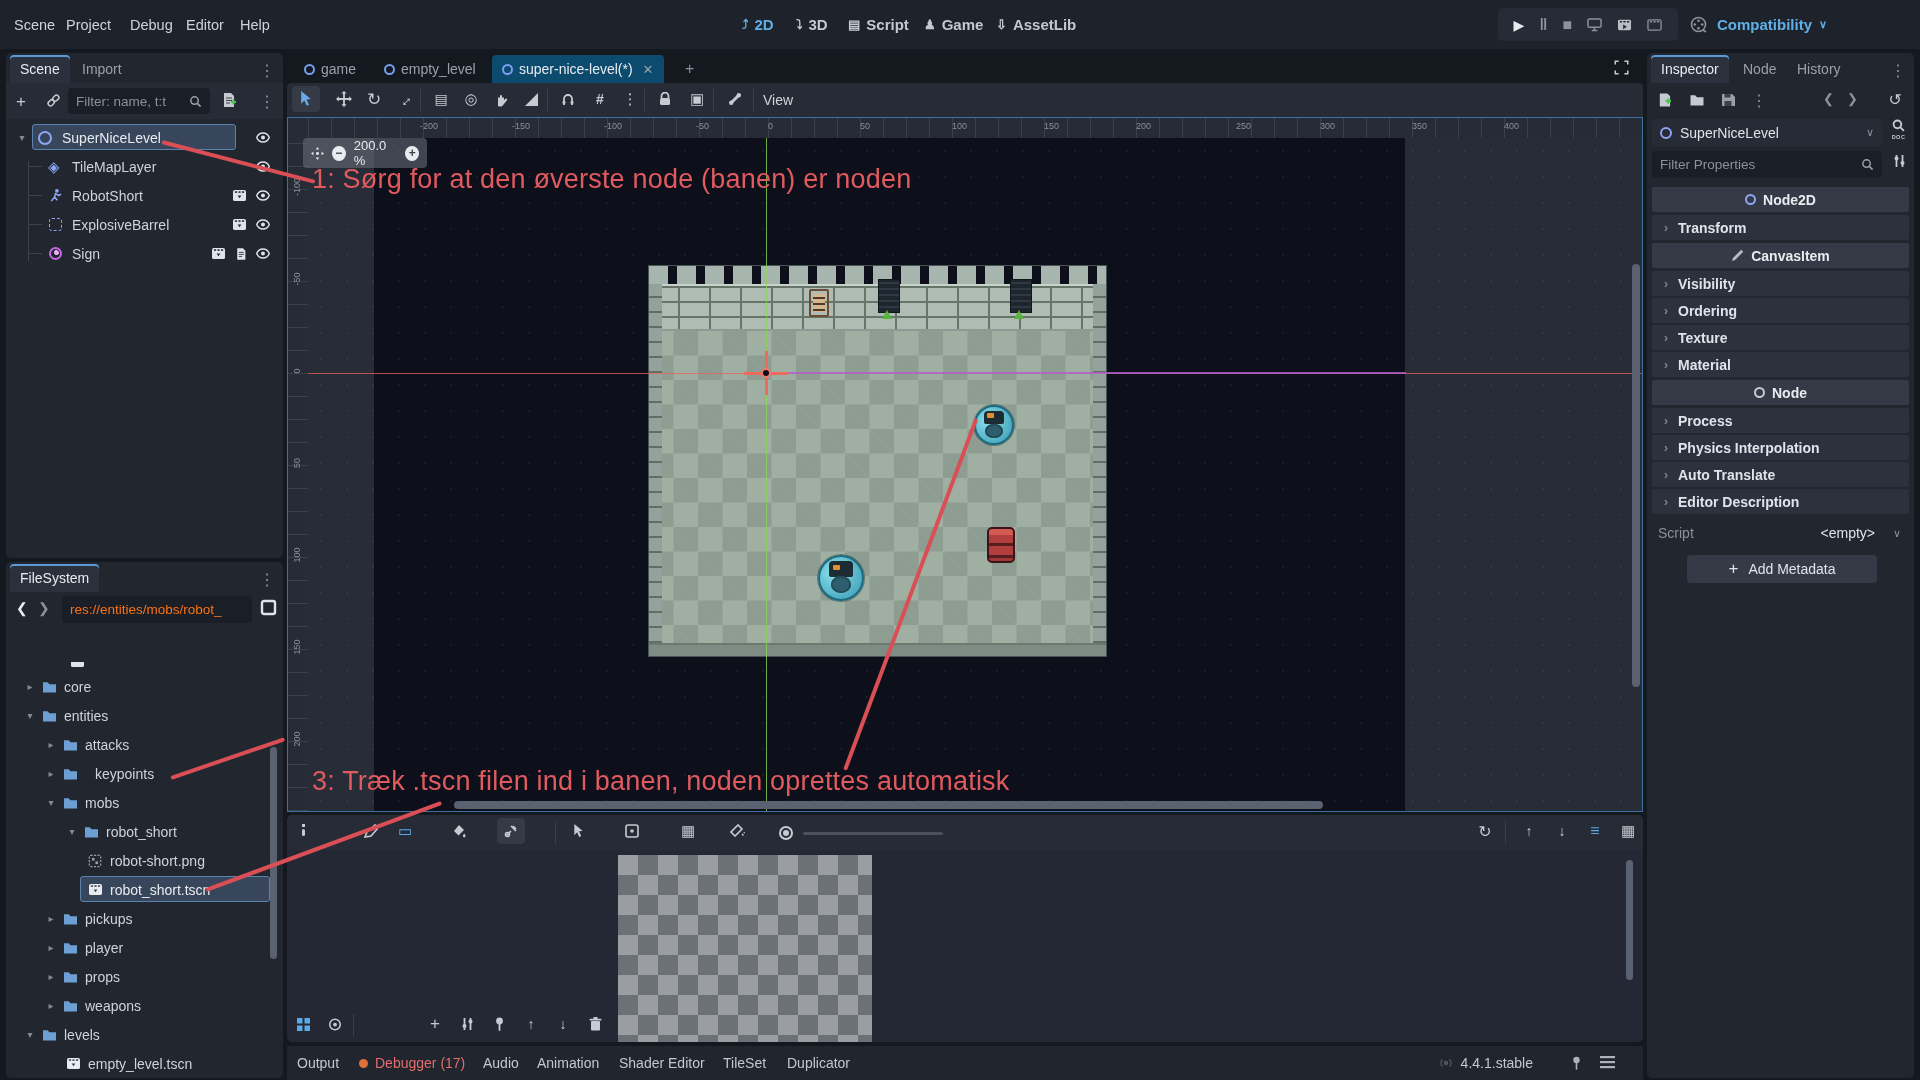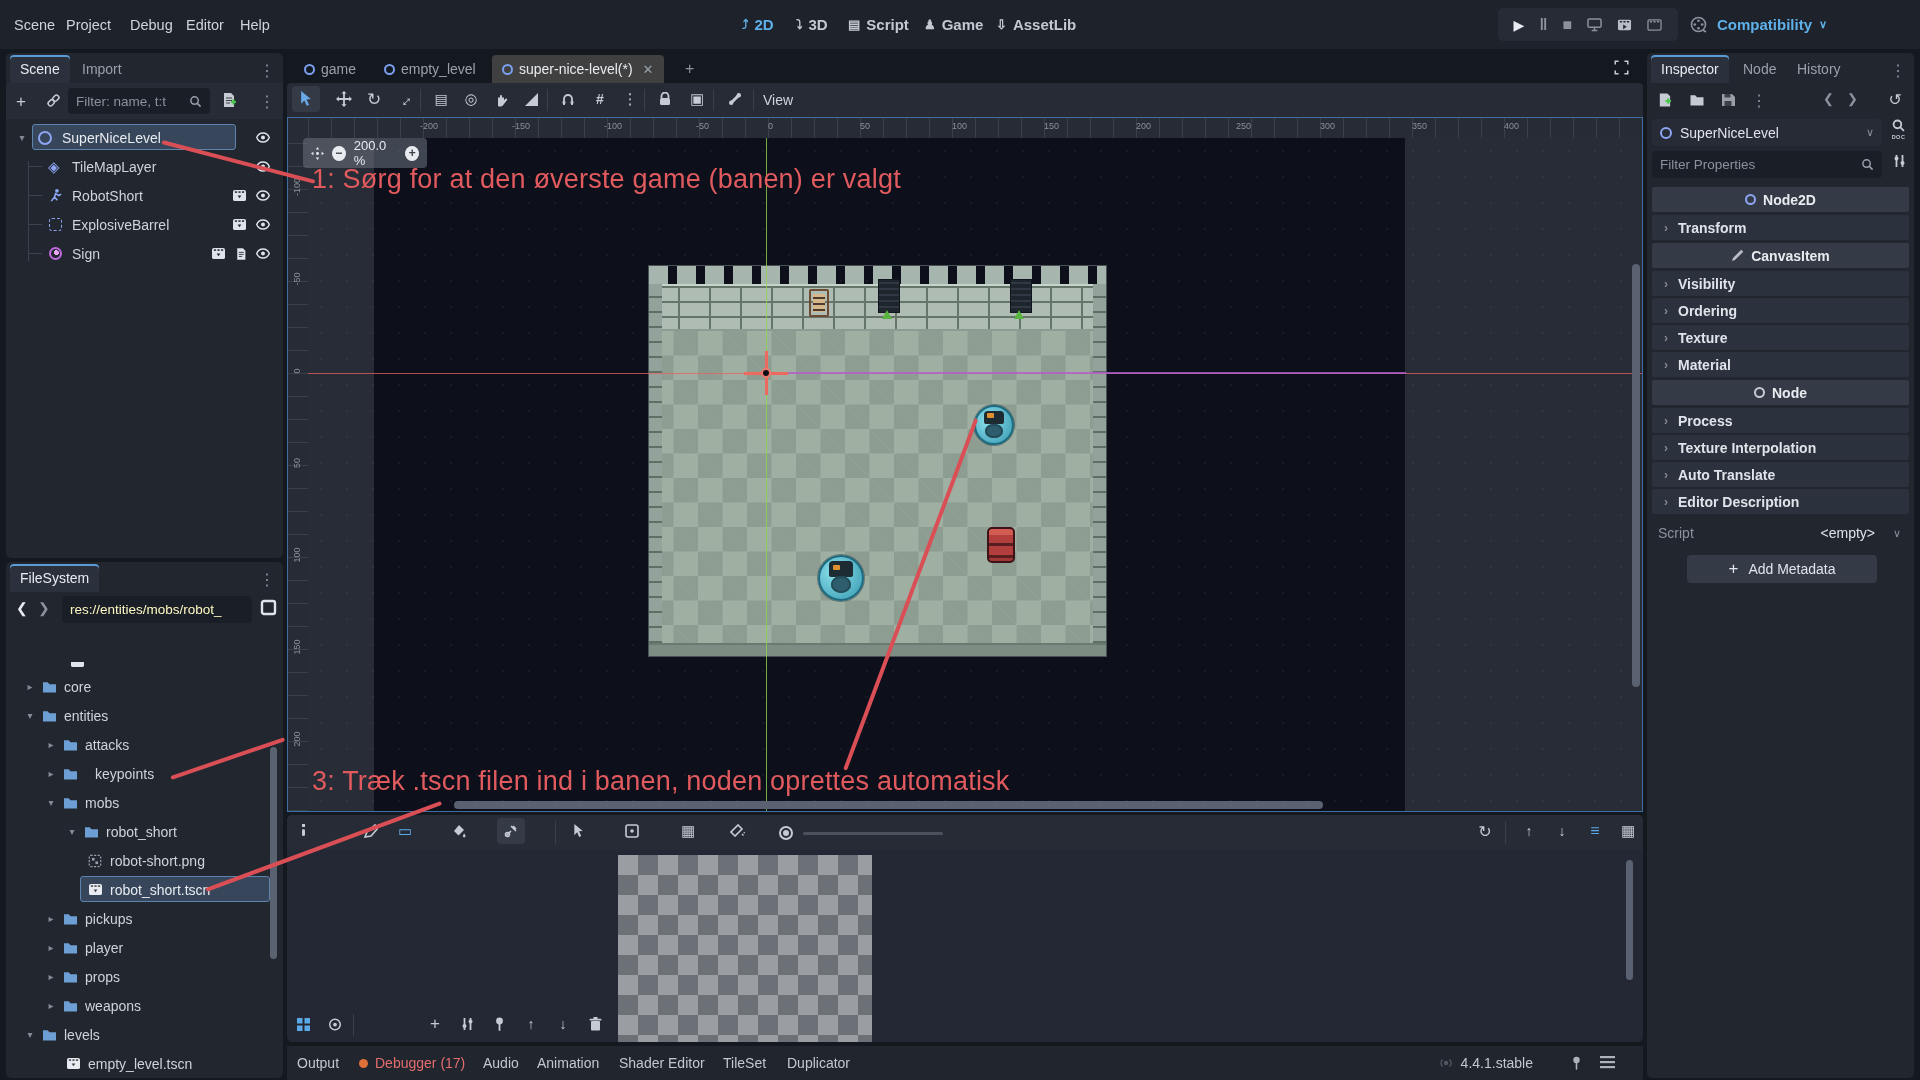--- a/index.html
+++ b/index.html
@@ -312,21 +312,21 @@
 
 <div class="panel" style="left:6px;top:562px;width:277px;height:516px">
   <div class="tab active" style="left:4px">
       <span>FileSystem</span>
     </div>
   <span class="icon dim" style="position:absolute;right:8px;top:8px">⋮</span>
 
   <div style="position:absolute;left:0;top:30px;right:0;height:36px">
     <span class="icon" style="position:absolute;left:10px;top:8px;font-size:14px;color:#e8ebef">❮</span>
     <span class="icon dim" style="position:absolute;left:32px;top:8px;font-size:14px">❯</span>
-    <div class="inputbox" style="left:56px;top:4px;width:190px;height:27px;color:#fef9c3;overflow:hidden;white-space:nowrap">
+    <div class="inputbox" style="left:56px;top:4px;width:190px;height:27px;color:#f97316;overflow:hidden;white-space:nowrap">
       <span>res://entities/mobs/robot_</span>
     </div>
     <span class="icon" style="position:absolute;right:6px;top:7px">
       <svg width="17" height="17" viewBox="0 0 17 17">
           <rect x="2" y="2" width="13" height="13" rx="2" fill="none" stroke="#dfe3ea" stroke-width="2.4"></rect>
         </svg>
     </span>
   </div>
 
 
@@ -478,21 +478,21 @@
 
 <div class="abs" style="left:287px;top:53px;width:1356px;height:30px">
   <div class="tab" style="left:7px">
     <span class="ring"></span>
       <span>game</span>
   </div>
   <div class="tab" style="left:87px">
     <span class="ring"></span>
       <span>empty_level</span>
   </div>
-  <div class="tab active" style="left:205px;box-shadow:none;background:#404040">
+  <div class="tab active" style="left:205px;box-shadow:none;background:#0c4a6e">
     <span class="ring"></span>
       <span>super-nice-level(*)</span>
     <span style="color:#9aa0aa;font-size:13px;margin-left:4px">✕</span>
   </div>
   <span class="icon dim" style="position:absolute;left:398px;top:7px;font-size:16px">+</span>
   <span class="icon" style="position:absolute;right:14px;top:7px">
     <svg width="15" height="15" viewBox="0 0 18 18" fill="none" stroke="#c6cbd3" stroke-width="1.8">
         <path d="M1.5 5.5v-4h4M12.5 1.5h4v4M16.5 12.5v4h-4M5.5 16.5h-4v-4"></path>
       </svg>
   </span>
@@ -895,21 +895,21 @@
   <div class="cat" style="top:327px">
     <span style="width:11px;height:11px;border:2px solid #c6cbd3;border-radius:50%"></span>
     <span>Node</span>
   </div>
   <div class="sect" style="top:355px">
     <span class="chev">›</span>
       <span>Process</span>
   </div>
   <div class="sect" style="top:382px">
     <span class="chev">›</span>
-      <span>Texture Interpolation</span>
+      <span>Physics Interpolation</span>
   </div>
   <div class="sect" style="top:409px">
     <span class="chev">›</span>
       <span>Auto Translate</span>
   </div>
   <div class="sect" style="top:436px">
     <span class="chev">›</span>
       <span>Editor Description</span>
   </div>
 
@@ -919,19 +919,19 @@
     <span class="dim" style="position:absolute;right:8px;font-size:11px">∨</span>
   </div>
 
   <div style="position:absolute;left:40px;top:502px;width:190px;height:28px;background:#343a46;border-radius:4px;display:flex;align-items:center;justify-content:center;gap:10px;font-size:14px;color:#dfe3ea">
     <span style="font-size:17px">+</span>
     <span>Add Metadata</span>
   </div>
 </div>
 
 <div id="overlay">
-  <div class="anno" style="left:312px;top:164px">1: Sørg for at den øverste game (banen) er valgt</div>
+  <div class="anno" style="left:312px;top:164px">1: Sørg for at den øverste node (banen) er noden</div>
   <div class="anno" style="left:312px;top:766px">3: Træk .tscn filen ind i banen, noden oprettes automatisk</div>
   <div class="redline" style="left:162px;top:140px;width:158px;transform:rotate(14.6deg)"></div>
   <div class="redline" style="left:171px;top:776px;width:120px;transform:rotate(-18.9deg)"></div>
   <div class="redline" style="left:206px;top:888px;width:251px;transform:rotate(-20.3deg)"></div>
   <div class="redline" style="left:845px;top:768px;width:375px;transform:rotate(-69.5deg)"></div>
 </div>
 
 </body></html>

